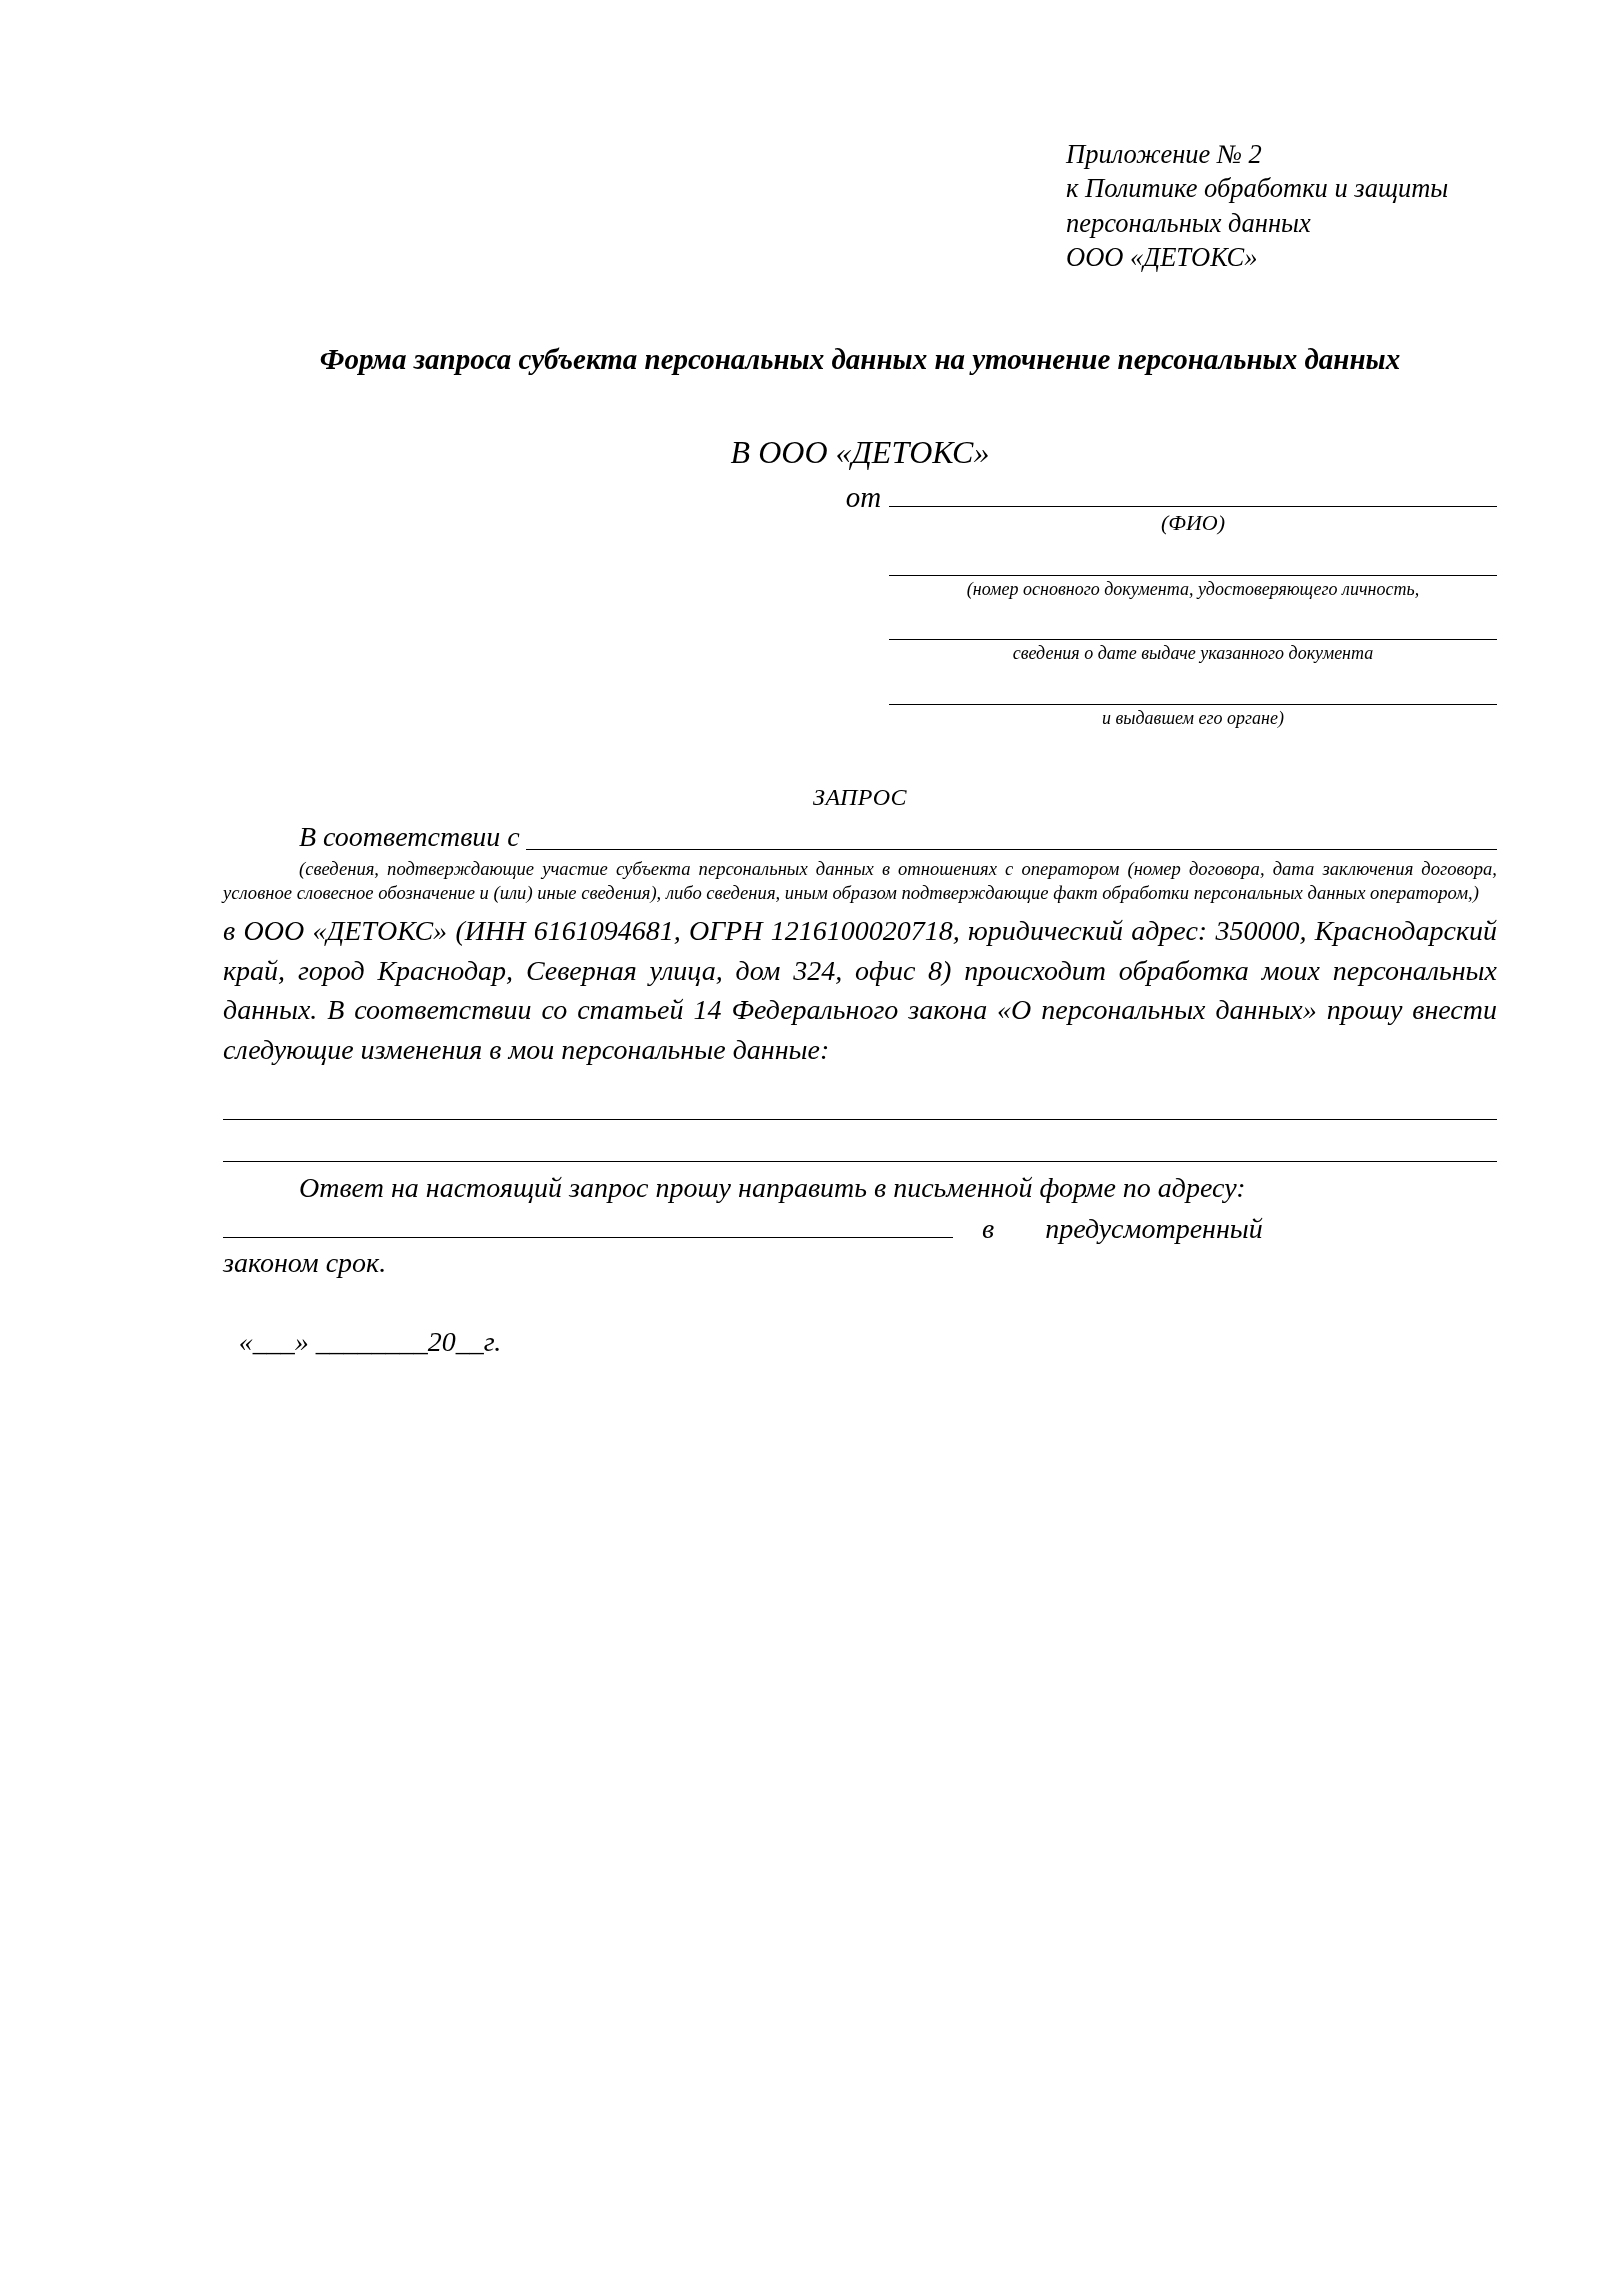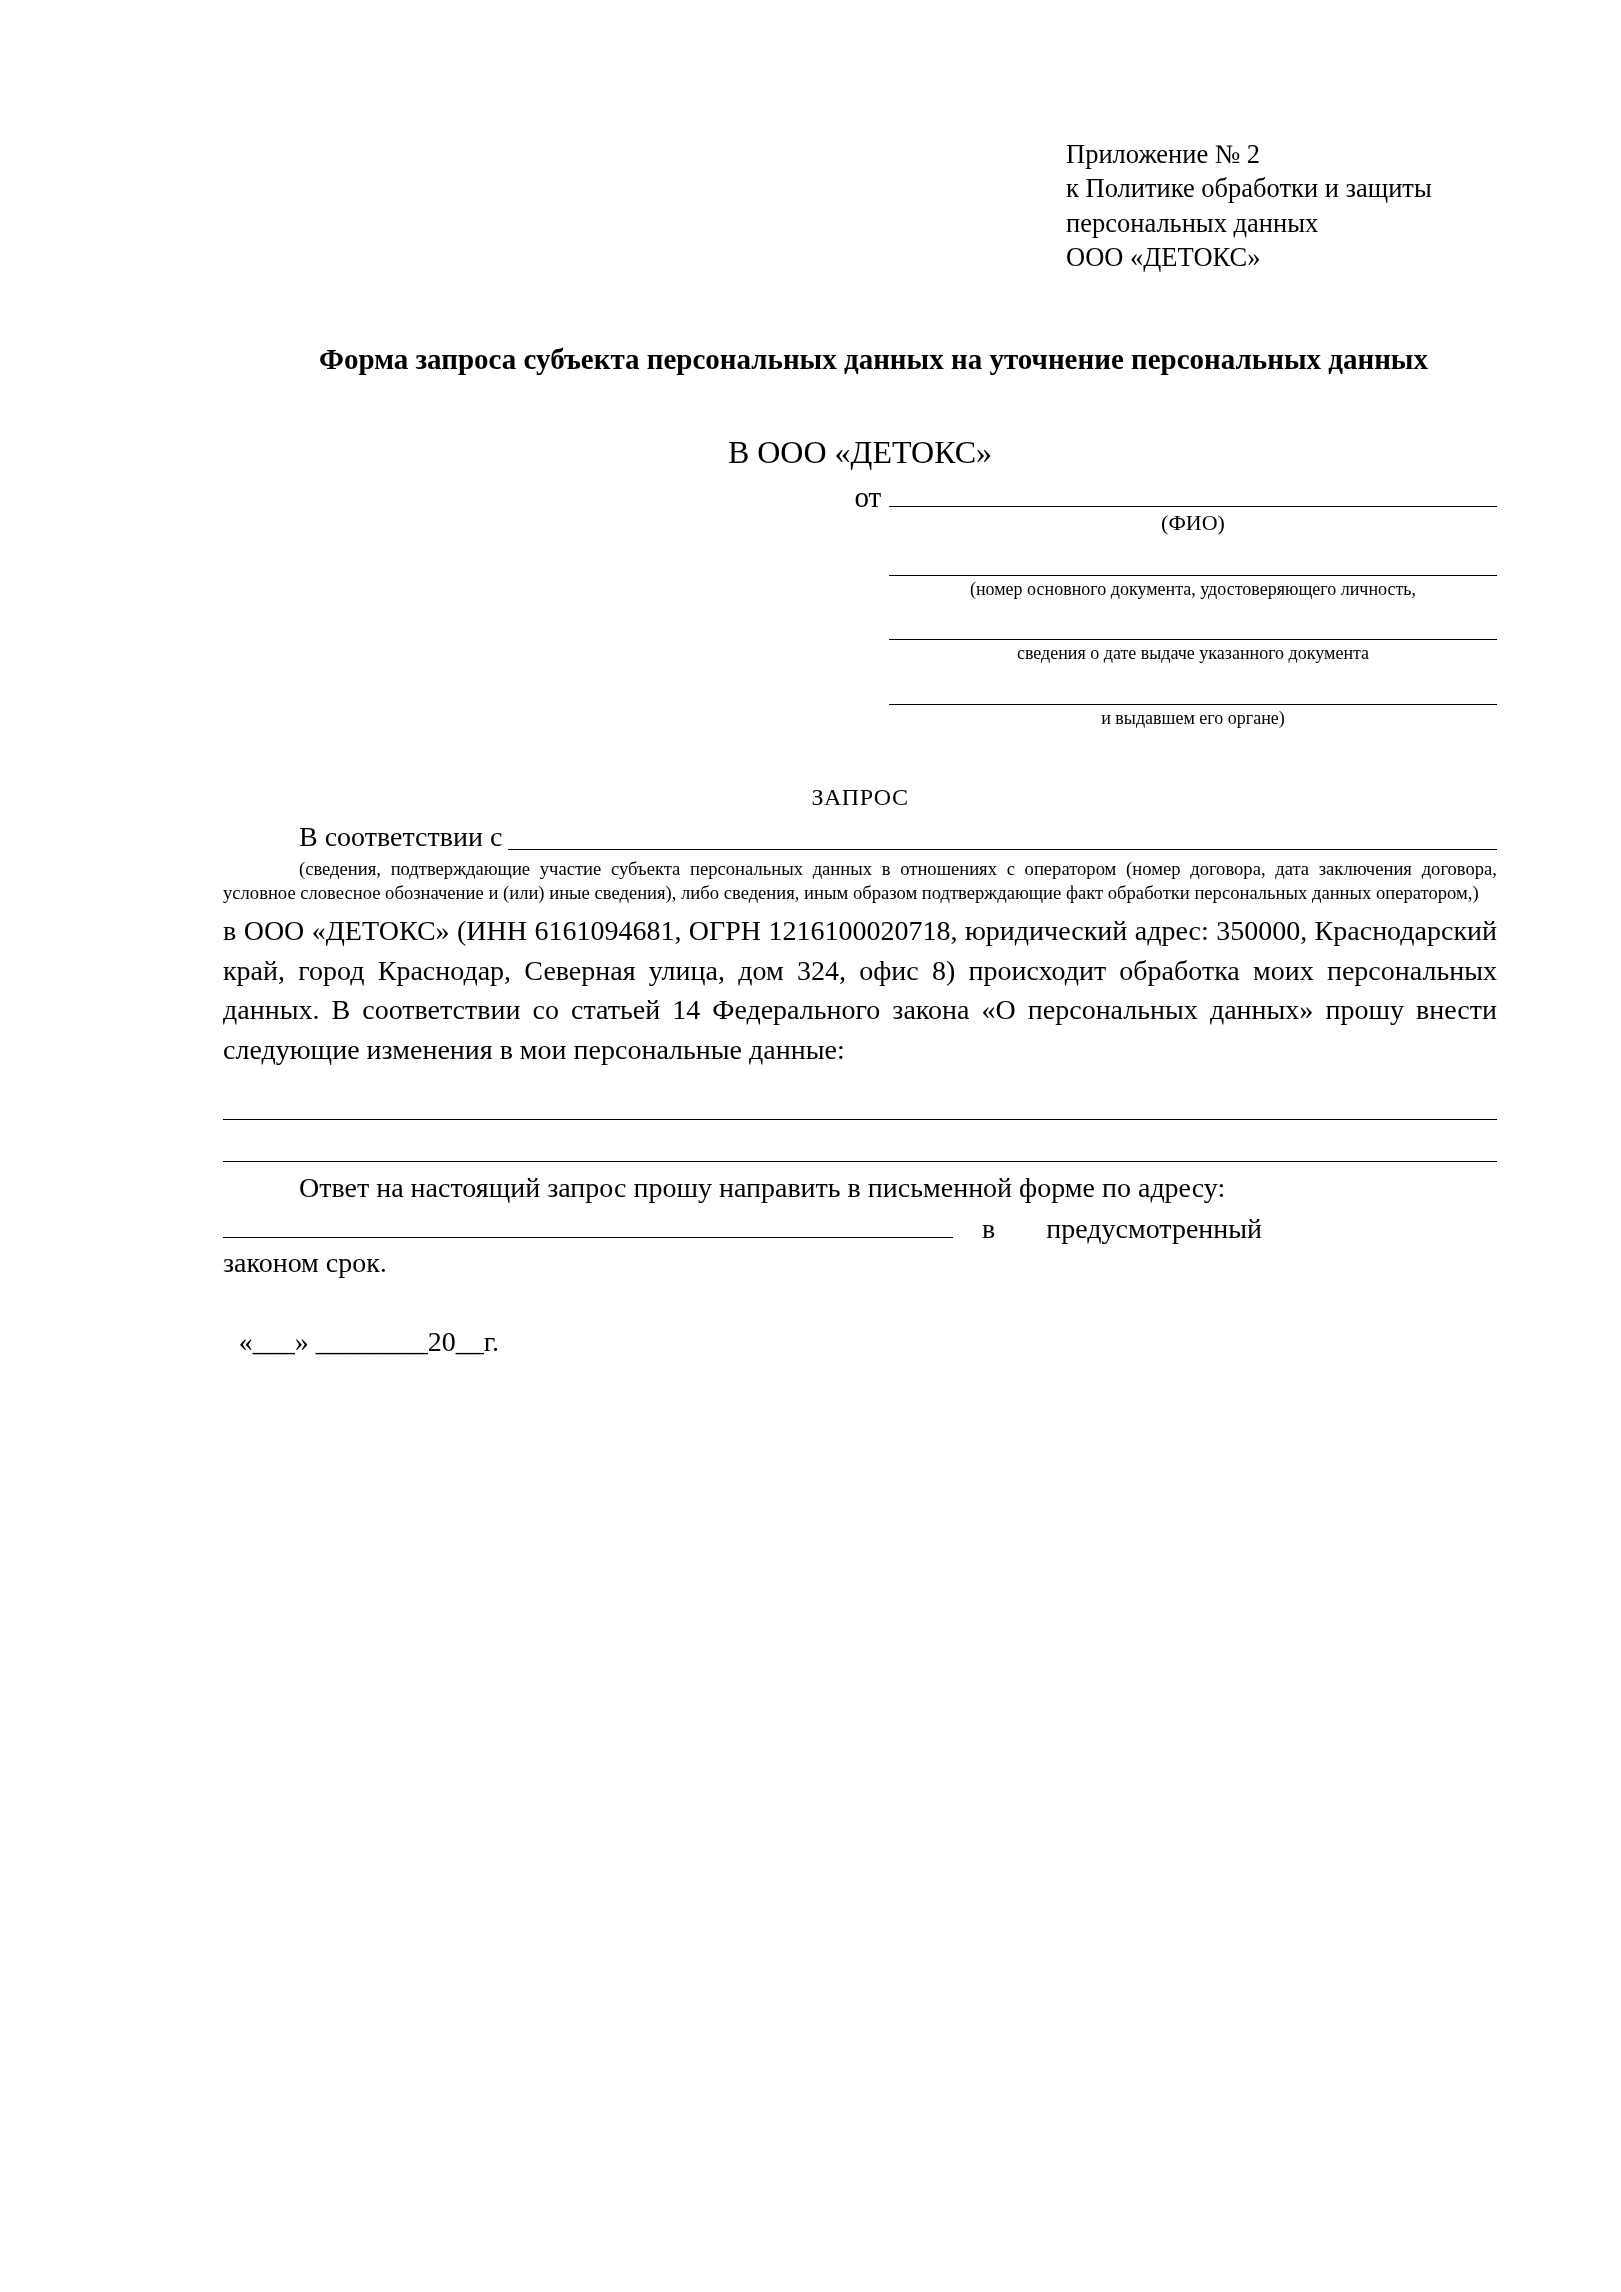--- a/index.html
+++ b/index.html
@@ -14,41 +14,42 @@
     color: #000000;
     position: relative;
     overflow: hidden;
   }
   .page {
     position: relative;
     width: 1621px;
     height: 2293px;
     box-sizing: border-box;
     padding: 11px;
+    font-style: italic;
   }
   .content {
     position: absolute;
     left: 223px;
     top: 137px;
     width: 1274px;
   }
 
   
   .appendix {
     margin-left: 843px;
     font-size: 26.5px;
     line-height: 1.30;
     text-align: left;
   }
   .appendix div { white-space: nowrap; }
 
   
   .doc-title {
     margin-top: 65px;
-    text-align: right;
+    text-align: center;
     font-weight: bold;
     font-size: 29px;
     line-height: 1.35;
     padding: 0 69px;
   }
 
   
   .addressee {
     margin-top: 55px;
     text-align: center;

